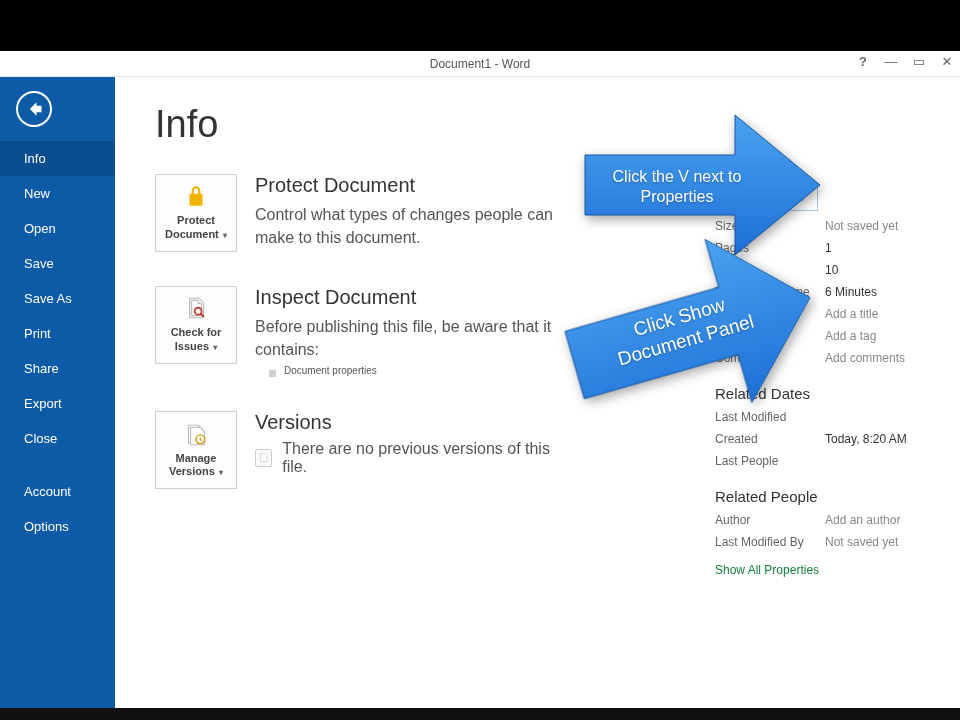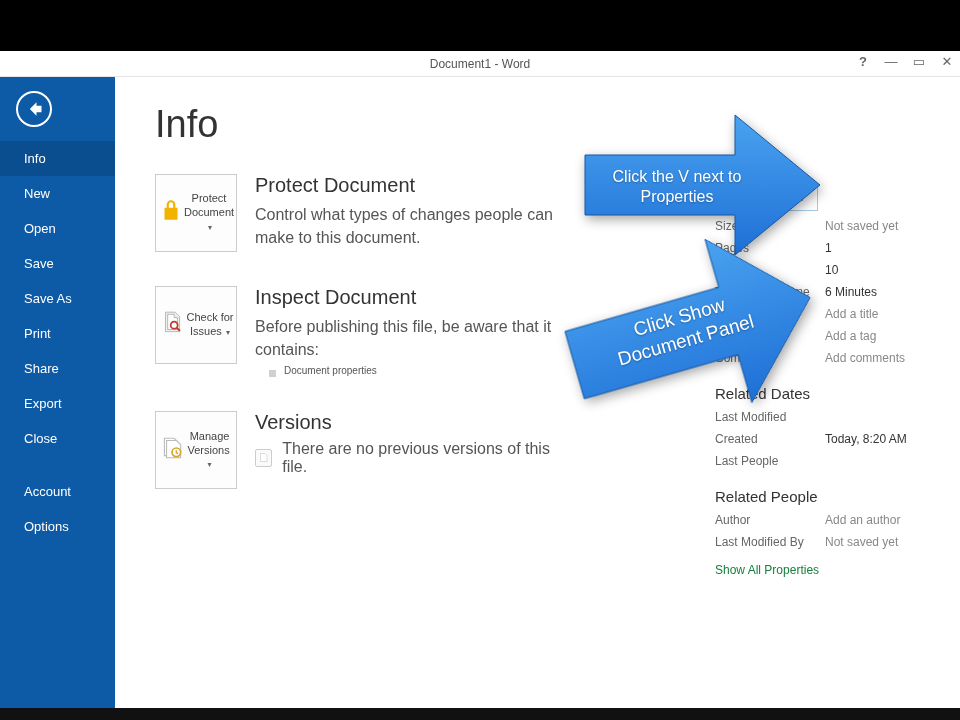--- a/index.html
+++ b/index.html
@@ -35,23 +35,24 @@
   .nav-item {
     padding:10px 0 10px 24px; font-size:13px; color:#fff; cursor:pointer;
   }
   .nav-item.selected { background:#0b4e90; }
   .nav-gap { height:18px; }
   .main { flex:1; position:relative; padding:26px 0 0 40px; background:#fff; }
   .page-title { font-size:38px; font-weight:300; color:#333; margin-bottom:28px; }
   .section { display:flex; gap:18px; margin-bottom:34px; align-items:flex-start; }
   .tile {
     width:82px; height:78px; border:1px solid #ccc; background:#fdfdfd;
-    display:flex; flex-direction:row; align-items:center; justify-content:center;
+    display:flex; flex-direction:column; align-items:center; justify-content:center;
     font-size:11px; color:#444; text-align:center; line-height:1.25; cursor:pointer;
     padding:20px 2px;
+    font-weight:bold;
   }
   .tile .icon { width:28px; height:28px; margin-bottom:4px; display:flex; align-items:center; justify-content:center;}
   .tile .dd { font-size:8px; margin-left:2px; color:#666;}
   .sectext { max-width:310px; }
   .sec-heading { font-size:20px; font-weight:400; color:#333; margin-bottom:6px;}
   .sec-desc { font-size:16px; color:#555; line-height:1.45; }
   .bullet { display:flex; align-items:flex-start; gap:8px; margin-top:4px; font-size:10px; color:#555; padding-left:14px;}
   .bullet .sq { width:7px; height:7px; background:#d0d0d0; margin-top:5px; flex-shrink:0;}
   .ver-row { display:flex; align-items:center; gap:10px; font-size:16px; color:#555; margin-top:4px;}
   .ver-ic { width:18px; height:18px; border:1px solid #ccc; border-radius:2px; display:flex; align-items:center; justify-content:center; background:#fafafa;}

